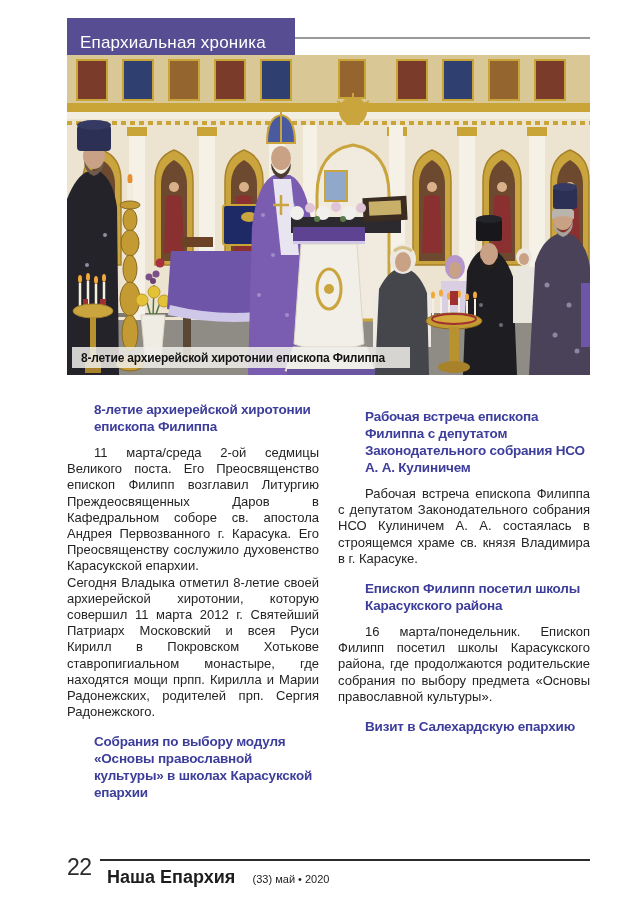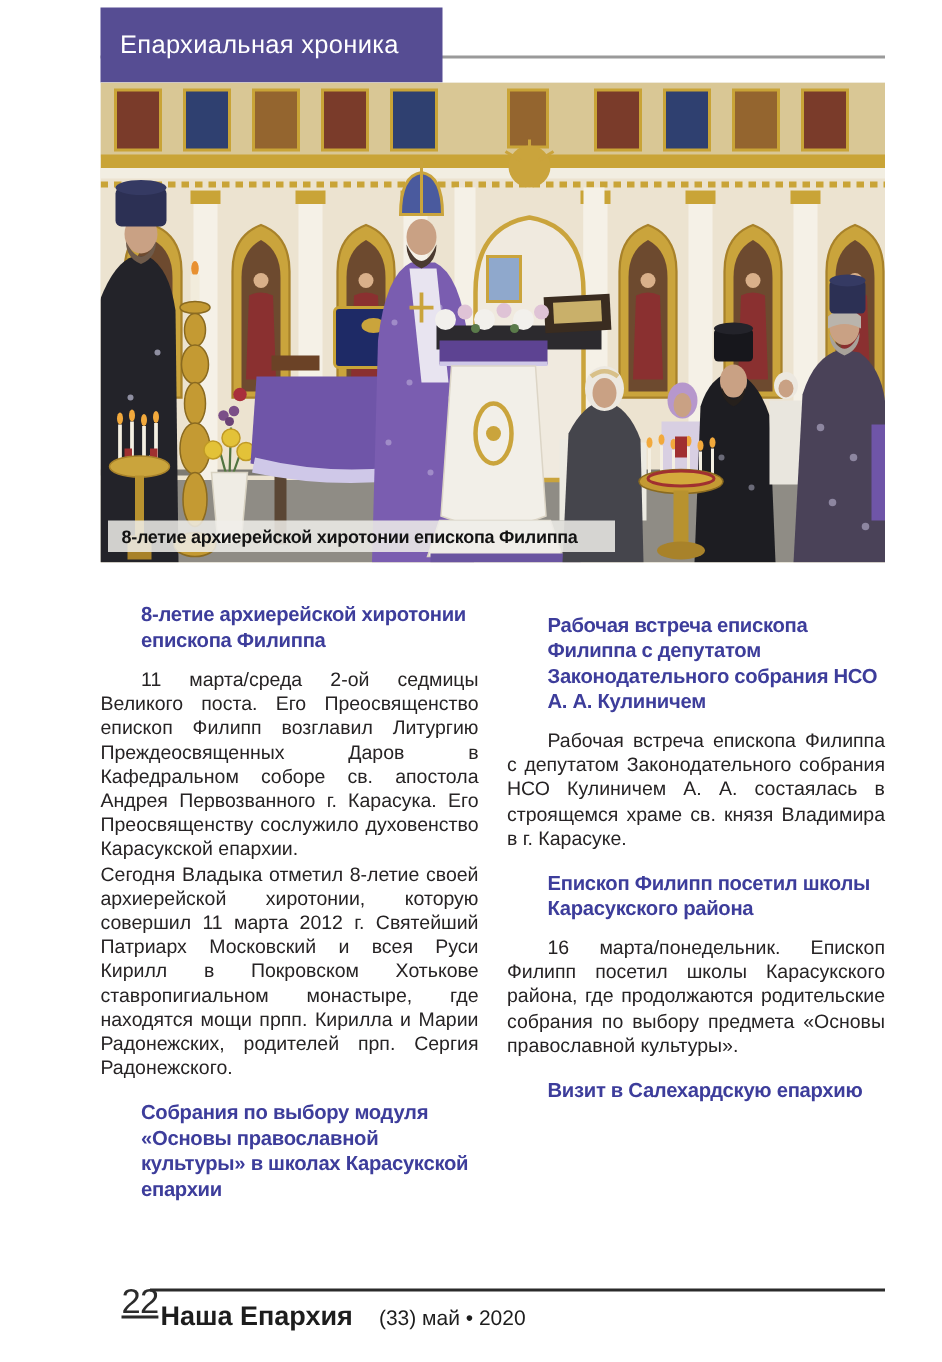--- a/index.html
+++ b/index.html
@@ -7,21 +7,21 @@
     width:628px;height:908px;position:relative;overflow:hidden;
     font-family:"Liberation Sans","DejaVu Sans",sans-serif;
     color:#262324;
   }
   .page{position:absolute;left:67px;top:0;width:523px;height:908px;}
 
   
   .chapter-header{position:relative;height:39px;}
   .chapter-rule{position:absolute;left:0;right:0;bottom:0;height:2px;background:#9a9a9a;}
   .chapter-bar{
-    position:absolute;left:0;top:5px;width:228px;height:50px;
+    position:absolute;left:0;top:18px;width:228px;height:50px;
     background:#564d93;display:flex;align-items:center;box-sizing:border-box;
     padding-left:13px;
   }
   .chapter-bar span{color:#ffffff;font-size:17px;letter-spacing:.2px;font-weight:400;}
 
   
   .photo-wrap{position:relative;margin-top:16px;width:523px;height:320px;background:#e9e1d1;overflow:hidden;}
   .photo-wrap svg{display:block;}
   .photo-caption{
     position:absolute;left:5px;top:292px;width:338px;height:21px;
@@ -37,24 +37,24 @@
     color:#3d3d9b;font-size:13.5px;line-height:17px;font-weight:700;
     margin:13px 0 10px 27px;text-align:left;letter-spacing:-0.2px;hyphens:none;
   }
   .col h3.first{margin-top:6px;}
   .col p{margin:0 0 0 0;}
   .col p.indent{text-indent:27px;}
 
   
   .footer{position:absolute;left:0;top:852px;width:523px;height:44px;}
   .footer-rule{position:absolute;left:33px;right:0;top:7px;height:1.5px;background:#2b2b2b;}
-  .footer-pageno{position:absolute;left:14px;top:2px;font-size:23px;color:#2b2b2b;letter-spacing:-0.5px;text-decoration:underline;}
+  .footer-pageno{position:absolute;left:0;top:2px;font-size:23px;color:#2b2b2b;letter-spacing:-0.5px;}
   .footer-meta{position:absolute;left:40px;top:15px;font-size:12px;color:#1d1d1d;white-space:nowrap;}
   .footer-meta .mag{font-weight:700;margin-right:14px;font-size:18px;}
-  .footer-meta .issue{font-size:14px;}
+  .footer-meta .issue{font-size:11px;}
 </style>
 </head>
 <body>
 
 <div class="page">
 
   <div class="chapter-header">
     <div class="chapter-rule"></div>
     <div class="chapter-bar">
       <span>Епархиальная хроника</span>

